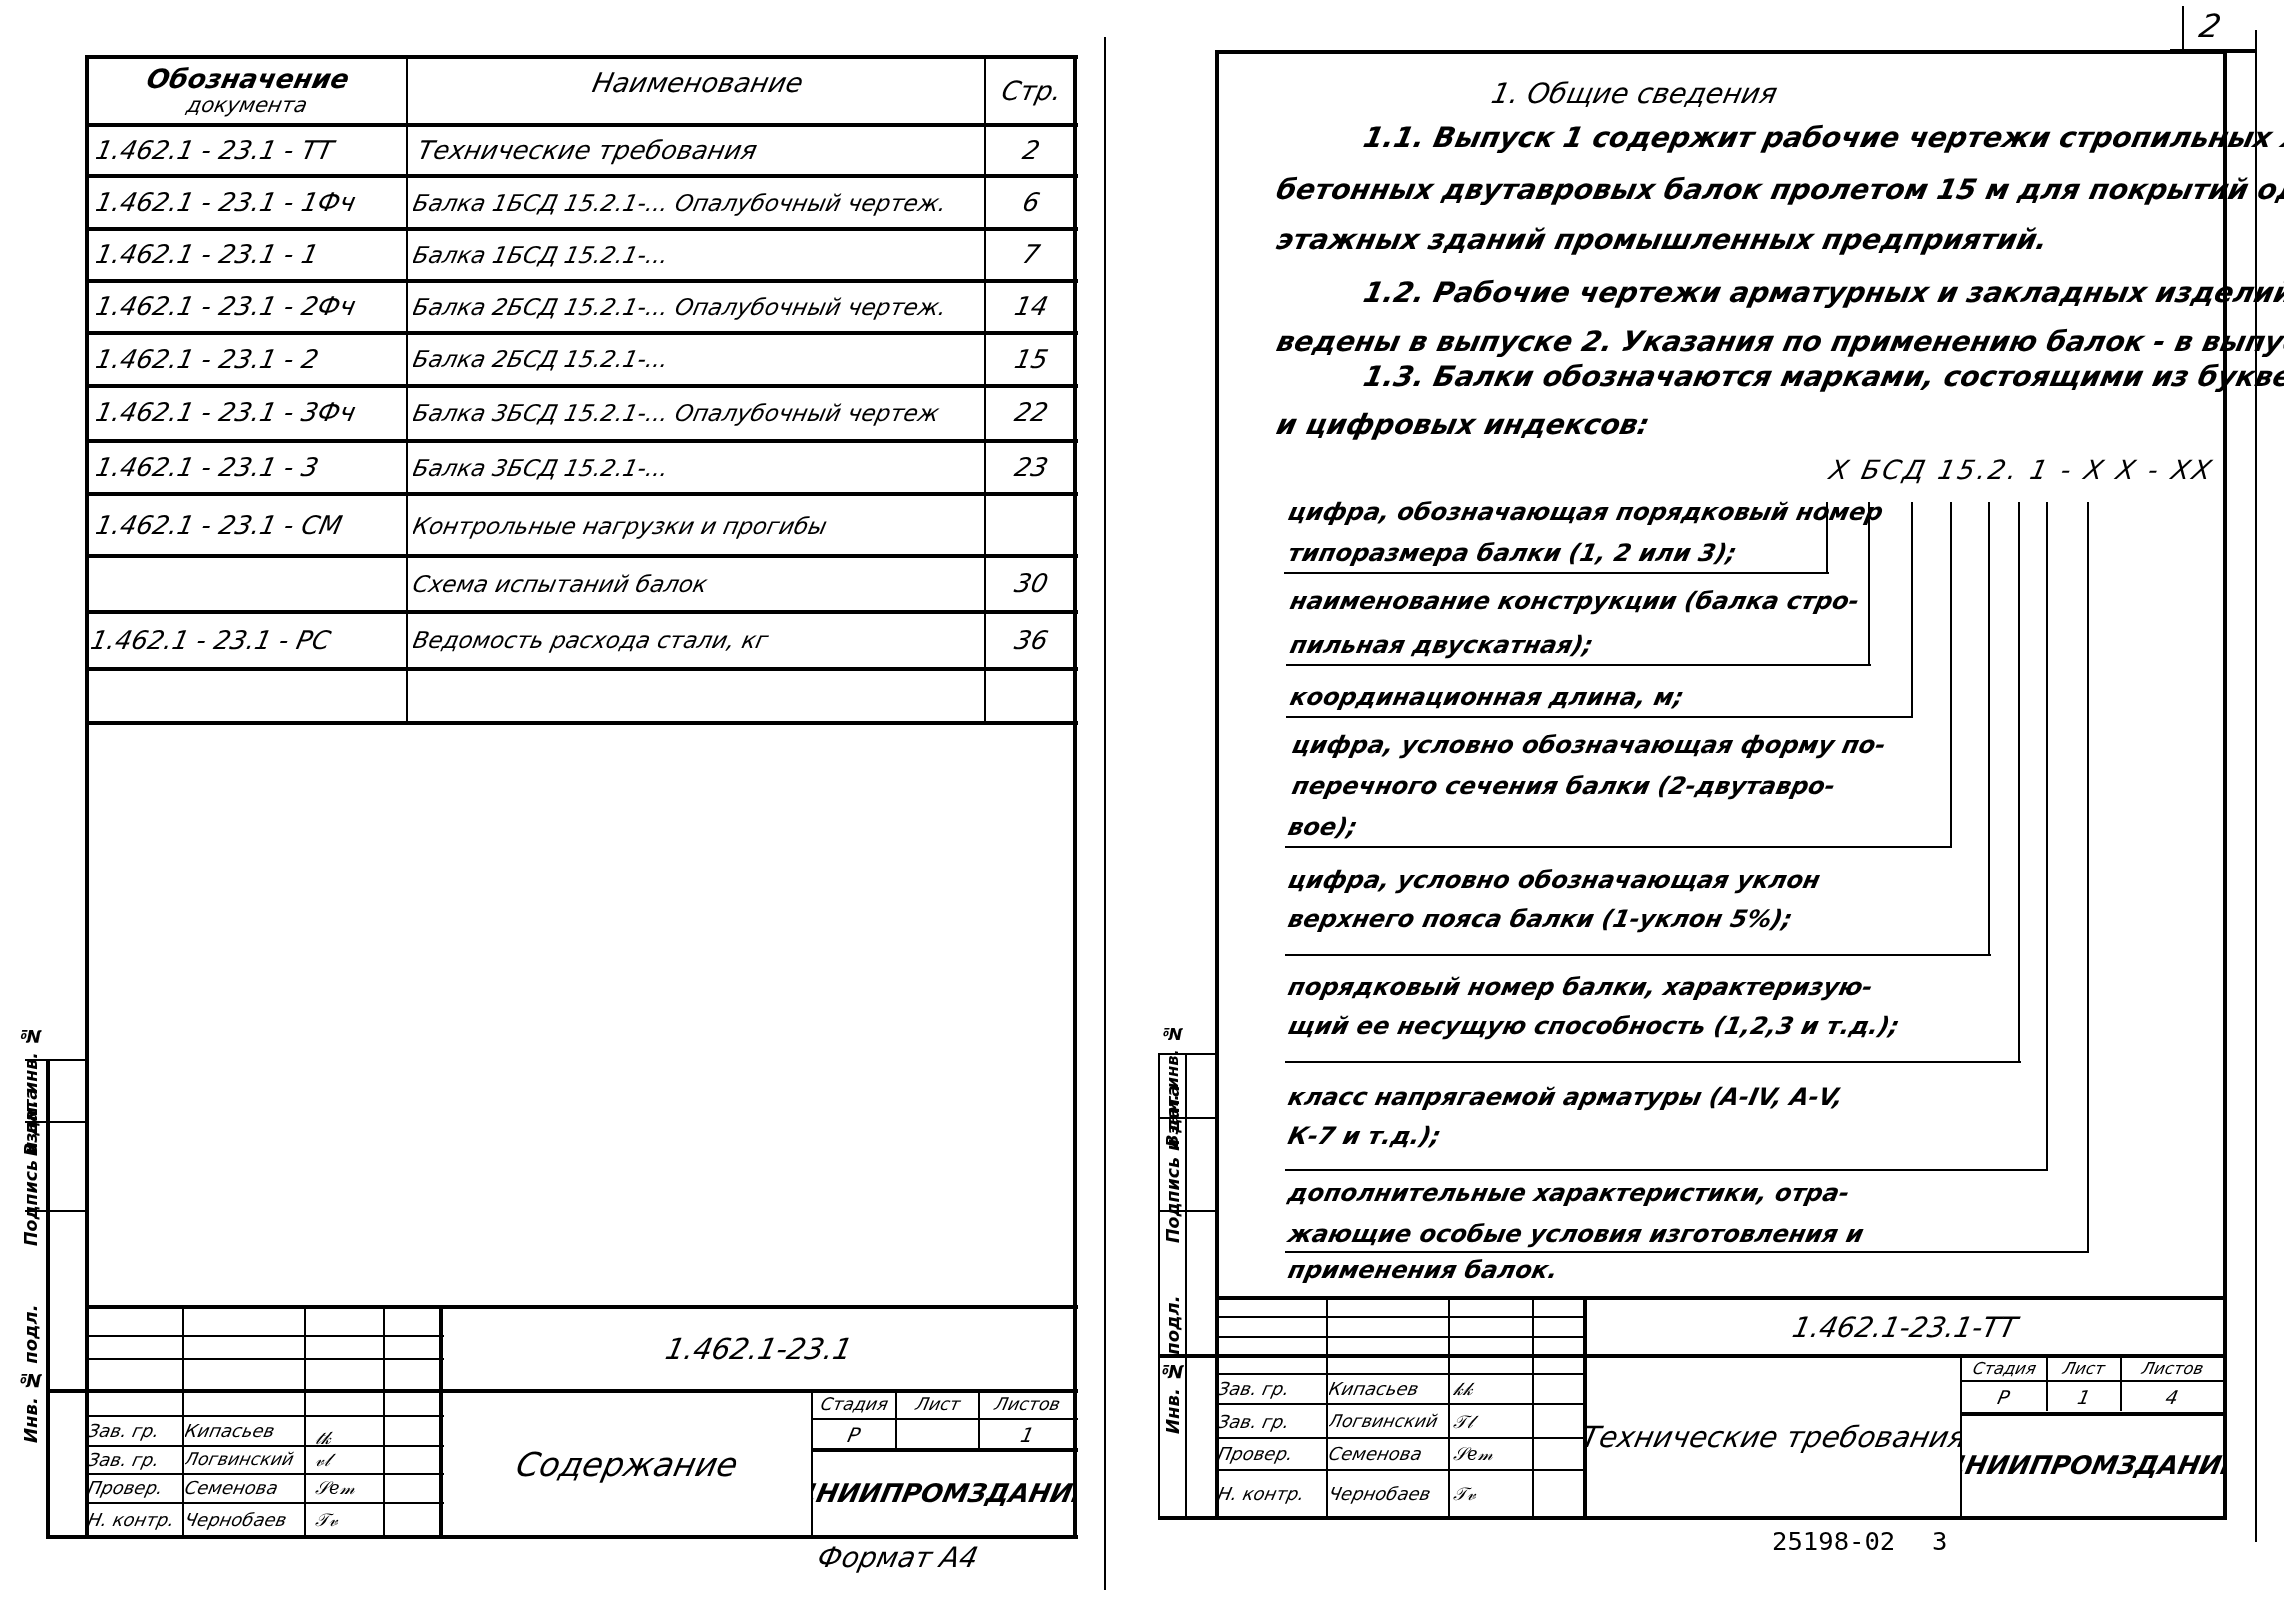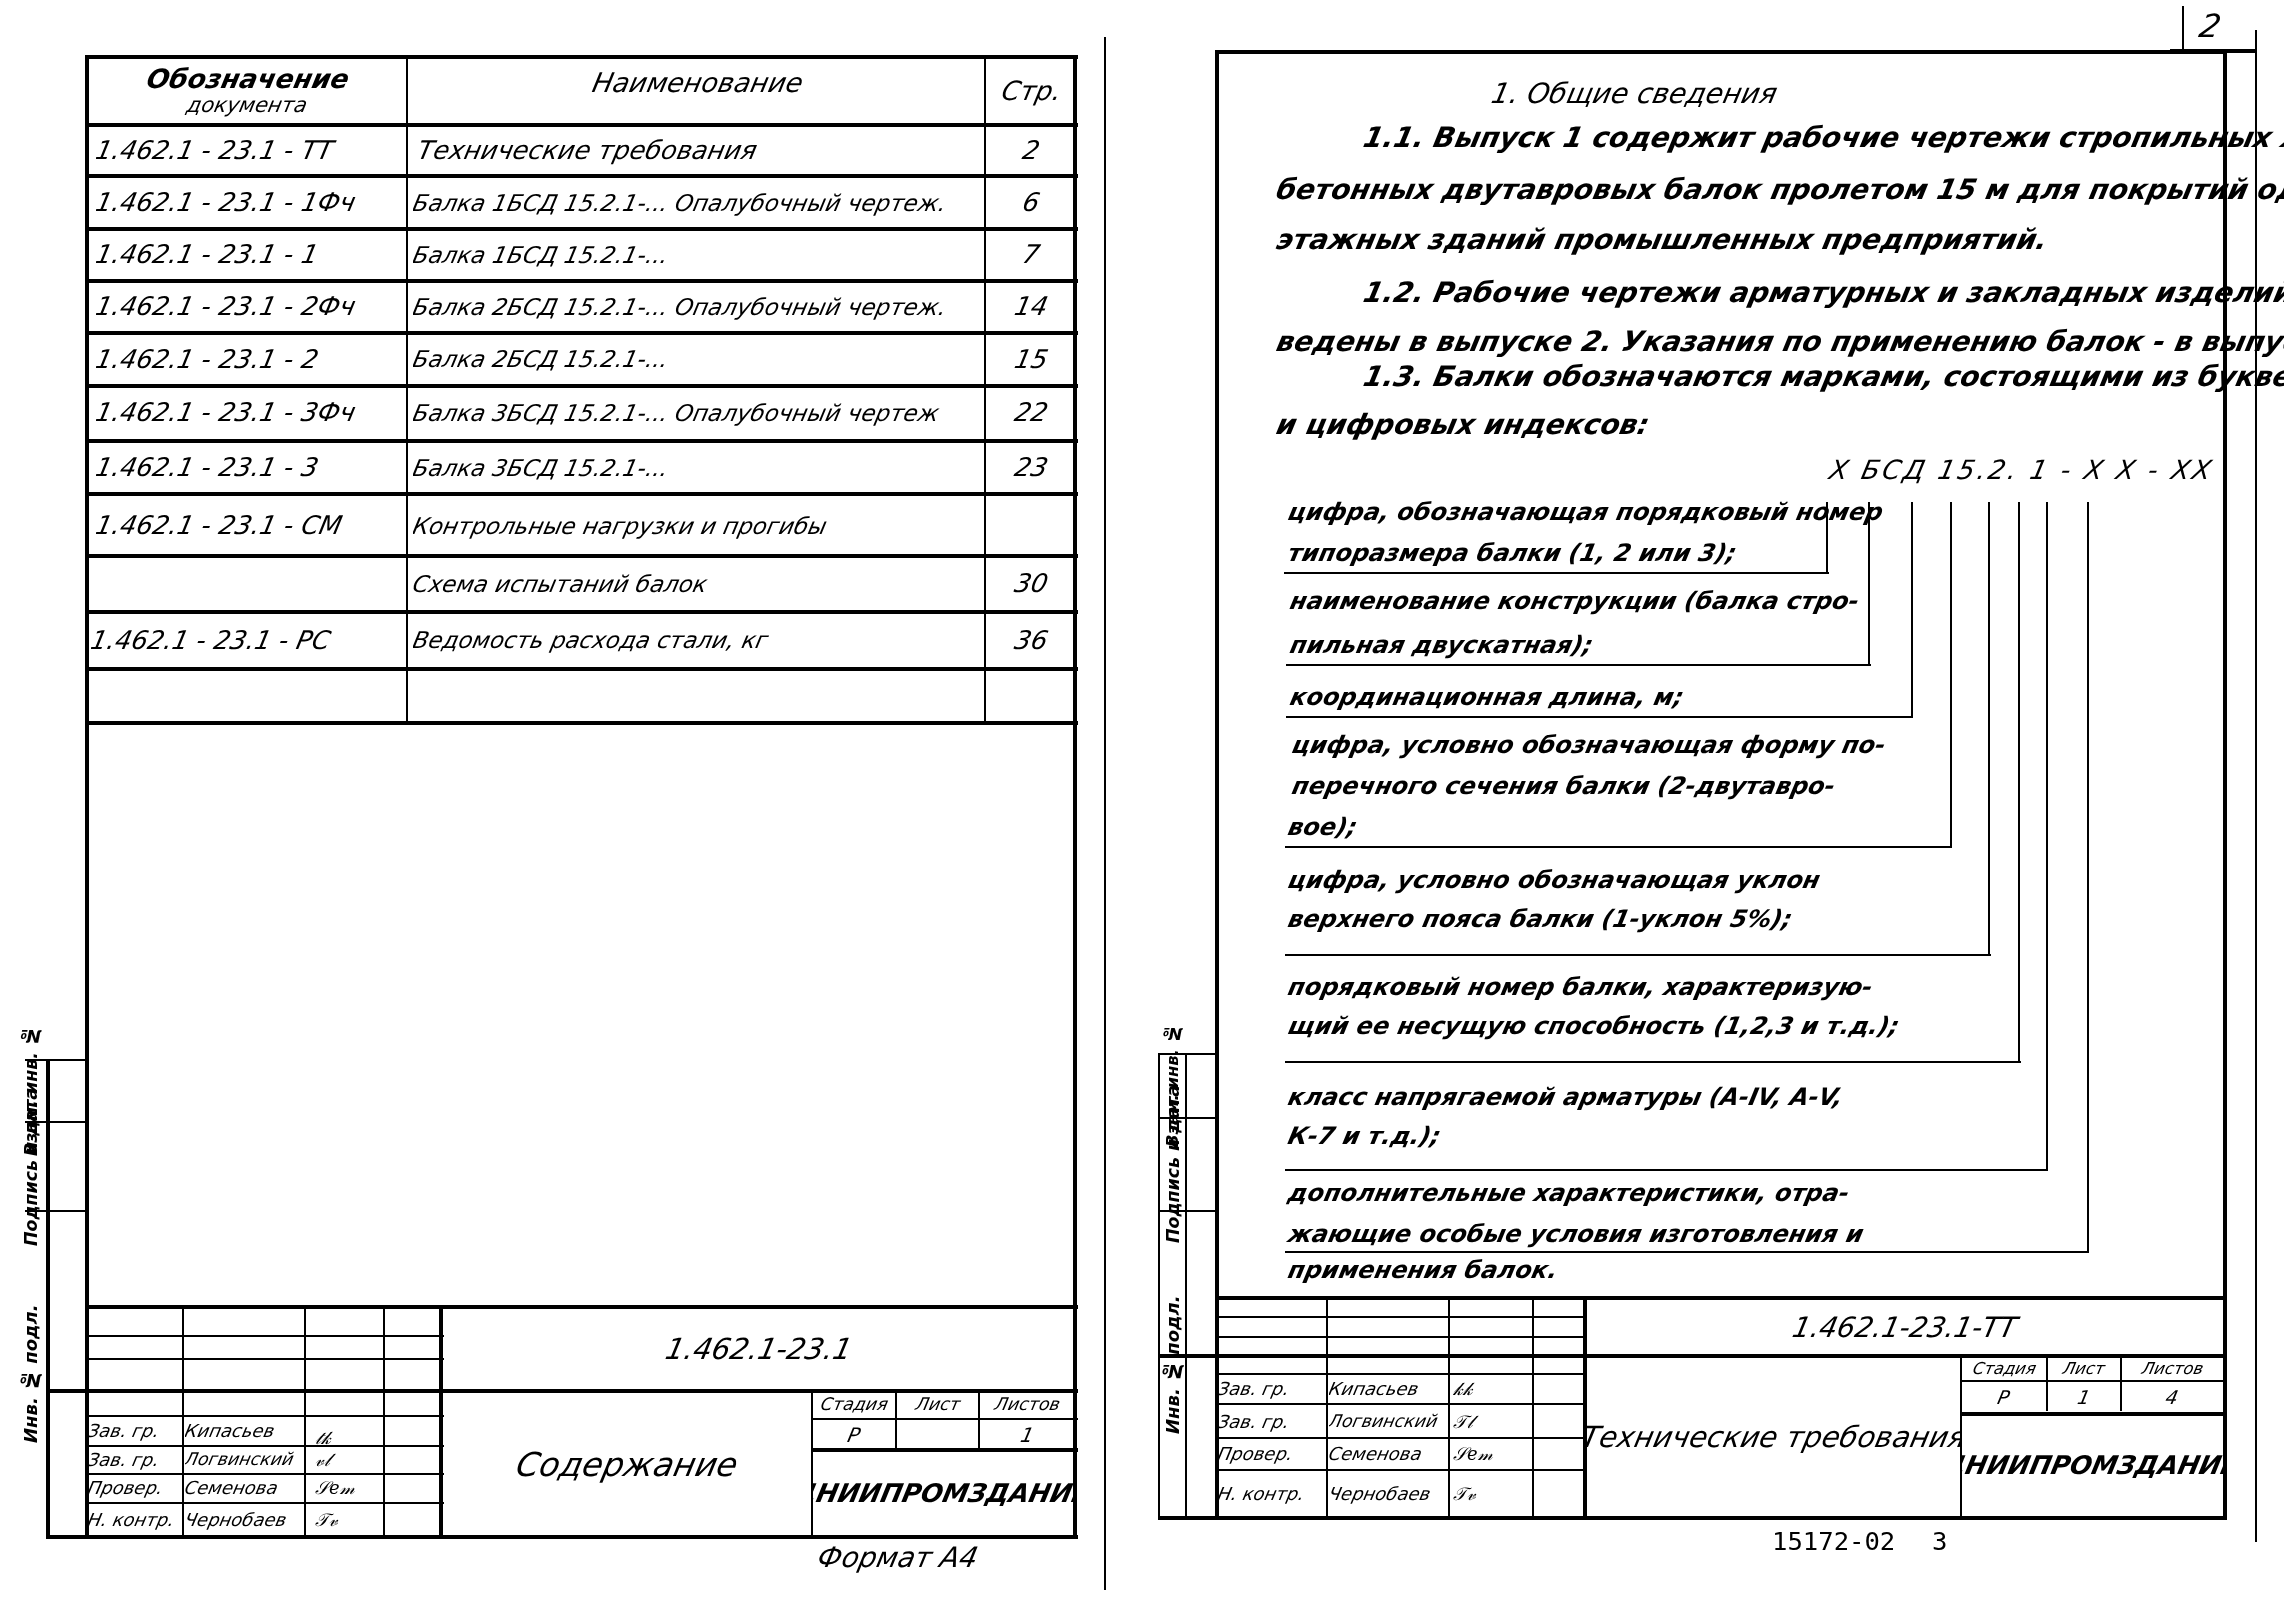--- a/index.html
+++ b/index.html
@@ -427,16 +427,16 @@
   <div class="cell" style="left:1218px; top:1471px; width:108px; height:45px;">
       <span class="hand" style="font-size:18px; font-weight:normal;">Н. контр.</span>
     </div>
   <div class="cell" style="left:1329px; top:1471px; width:119px; height:45px;">
       <span class="hand" style="font-size:18px; font-weight:normal;">Чернобаев</span>
     </div>
   <div class="cell" style="left:1453px; top:1471px; width:79px; height:45px;">
       <span class="sig">𝒯𝓋</span>
     </div>
 
-  <div class="abs" style="left:1772px; top:1526px; font-family:'DejaVu Sans Mono', monospace; font-size:25.6px;">15172-02</div>
+  <div class="abs" style="left:1772px; top:1526px; font-family:'DejaVu Sans Mono', monospace; font-size:25.6px;">25198-02</div>
   <div class="abs" style="left:1932px; top:1526px; font-family:'DejaVu Sans Mono', monospace; font-size:25.6px;">3</div>
 </div>
 
 
 </body></html>

